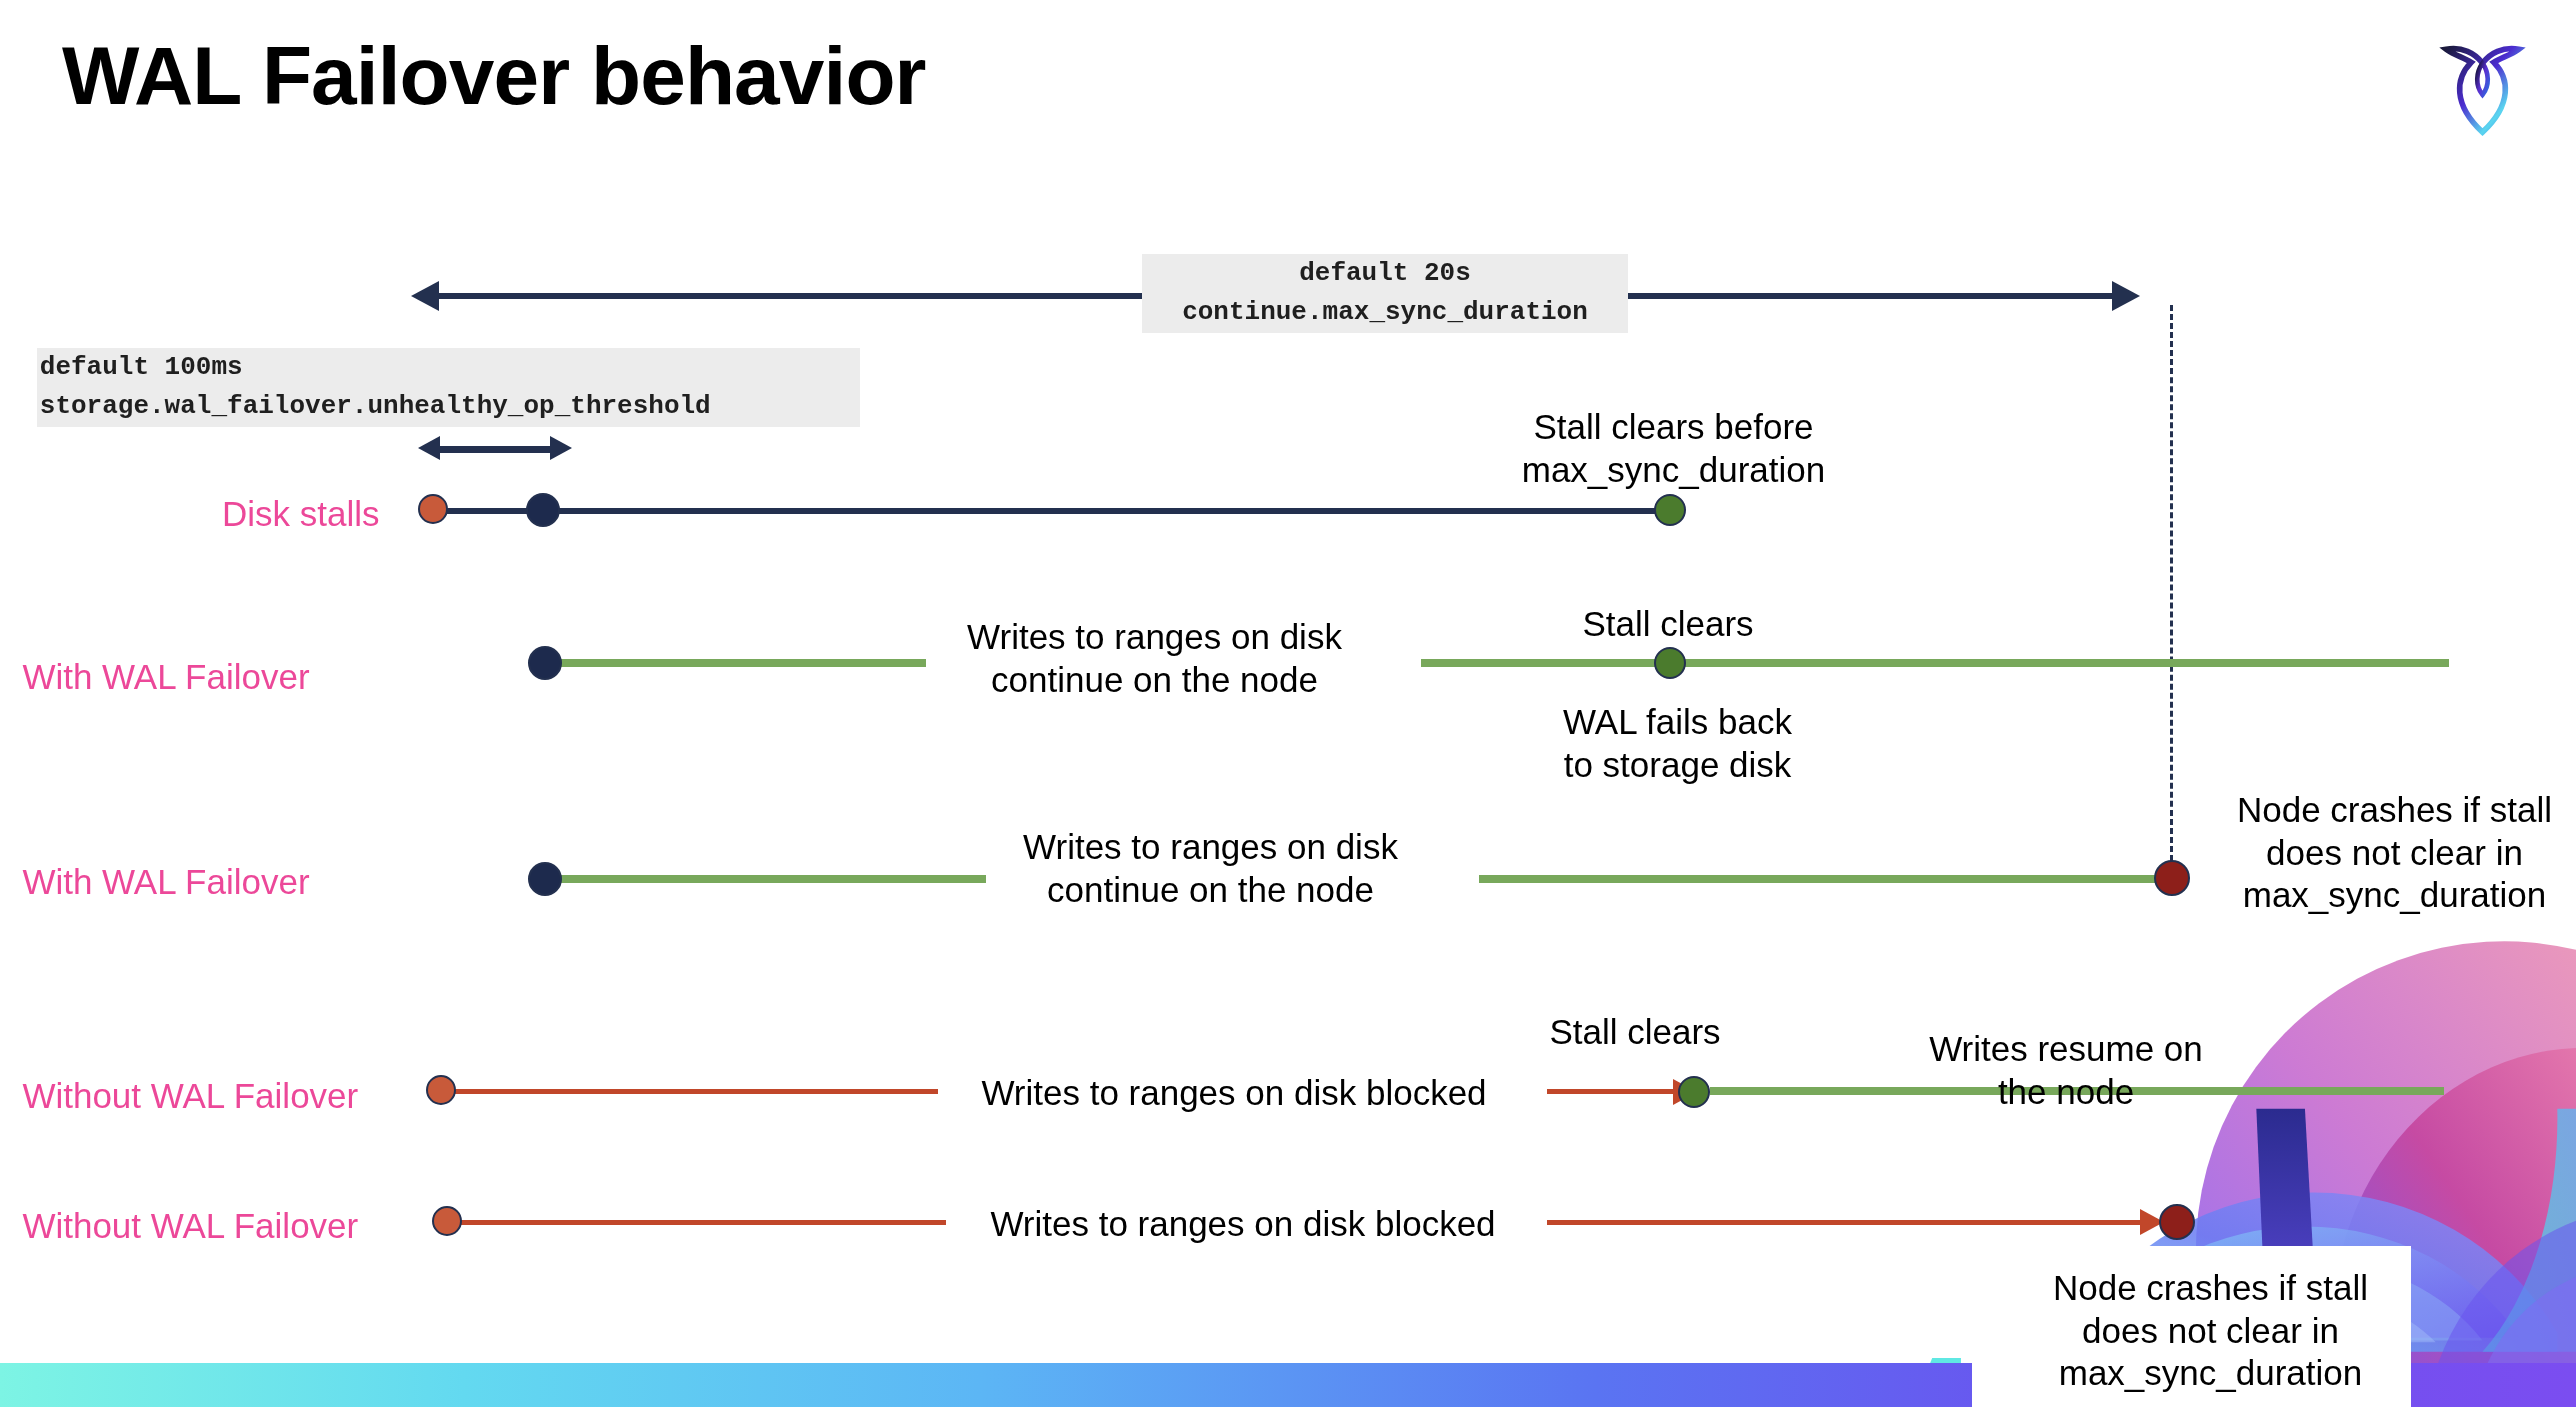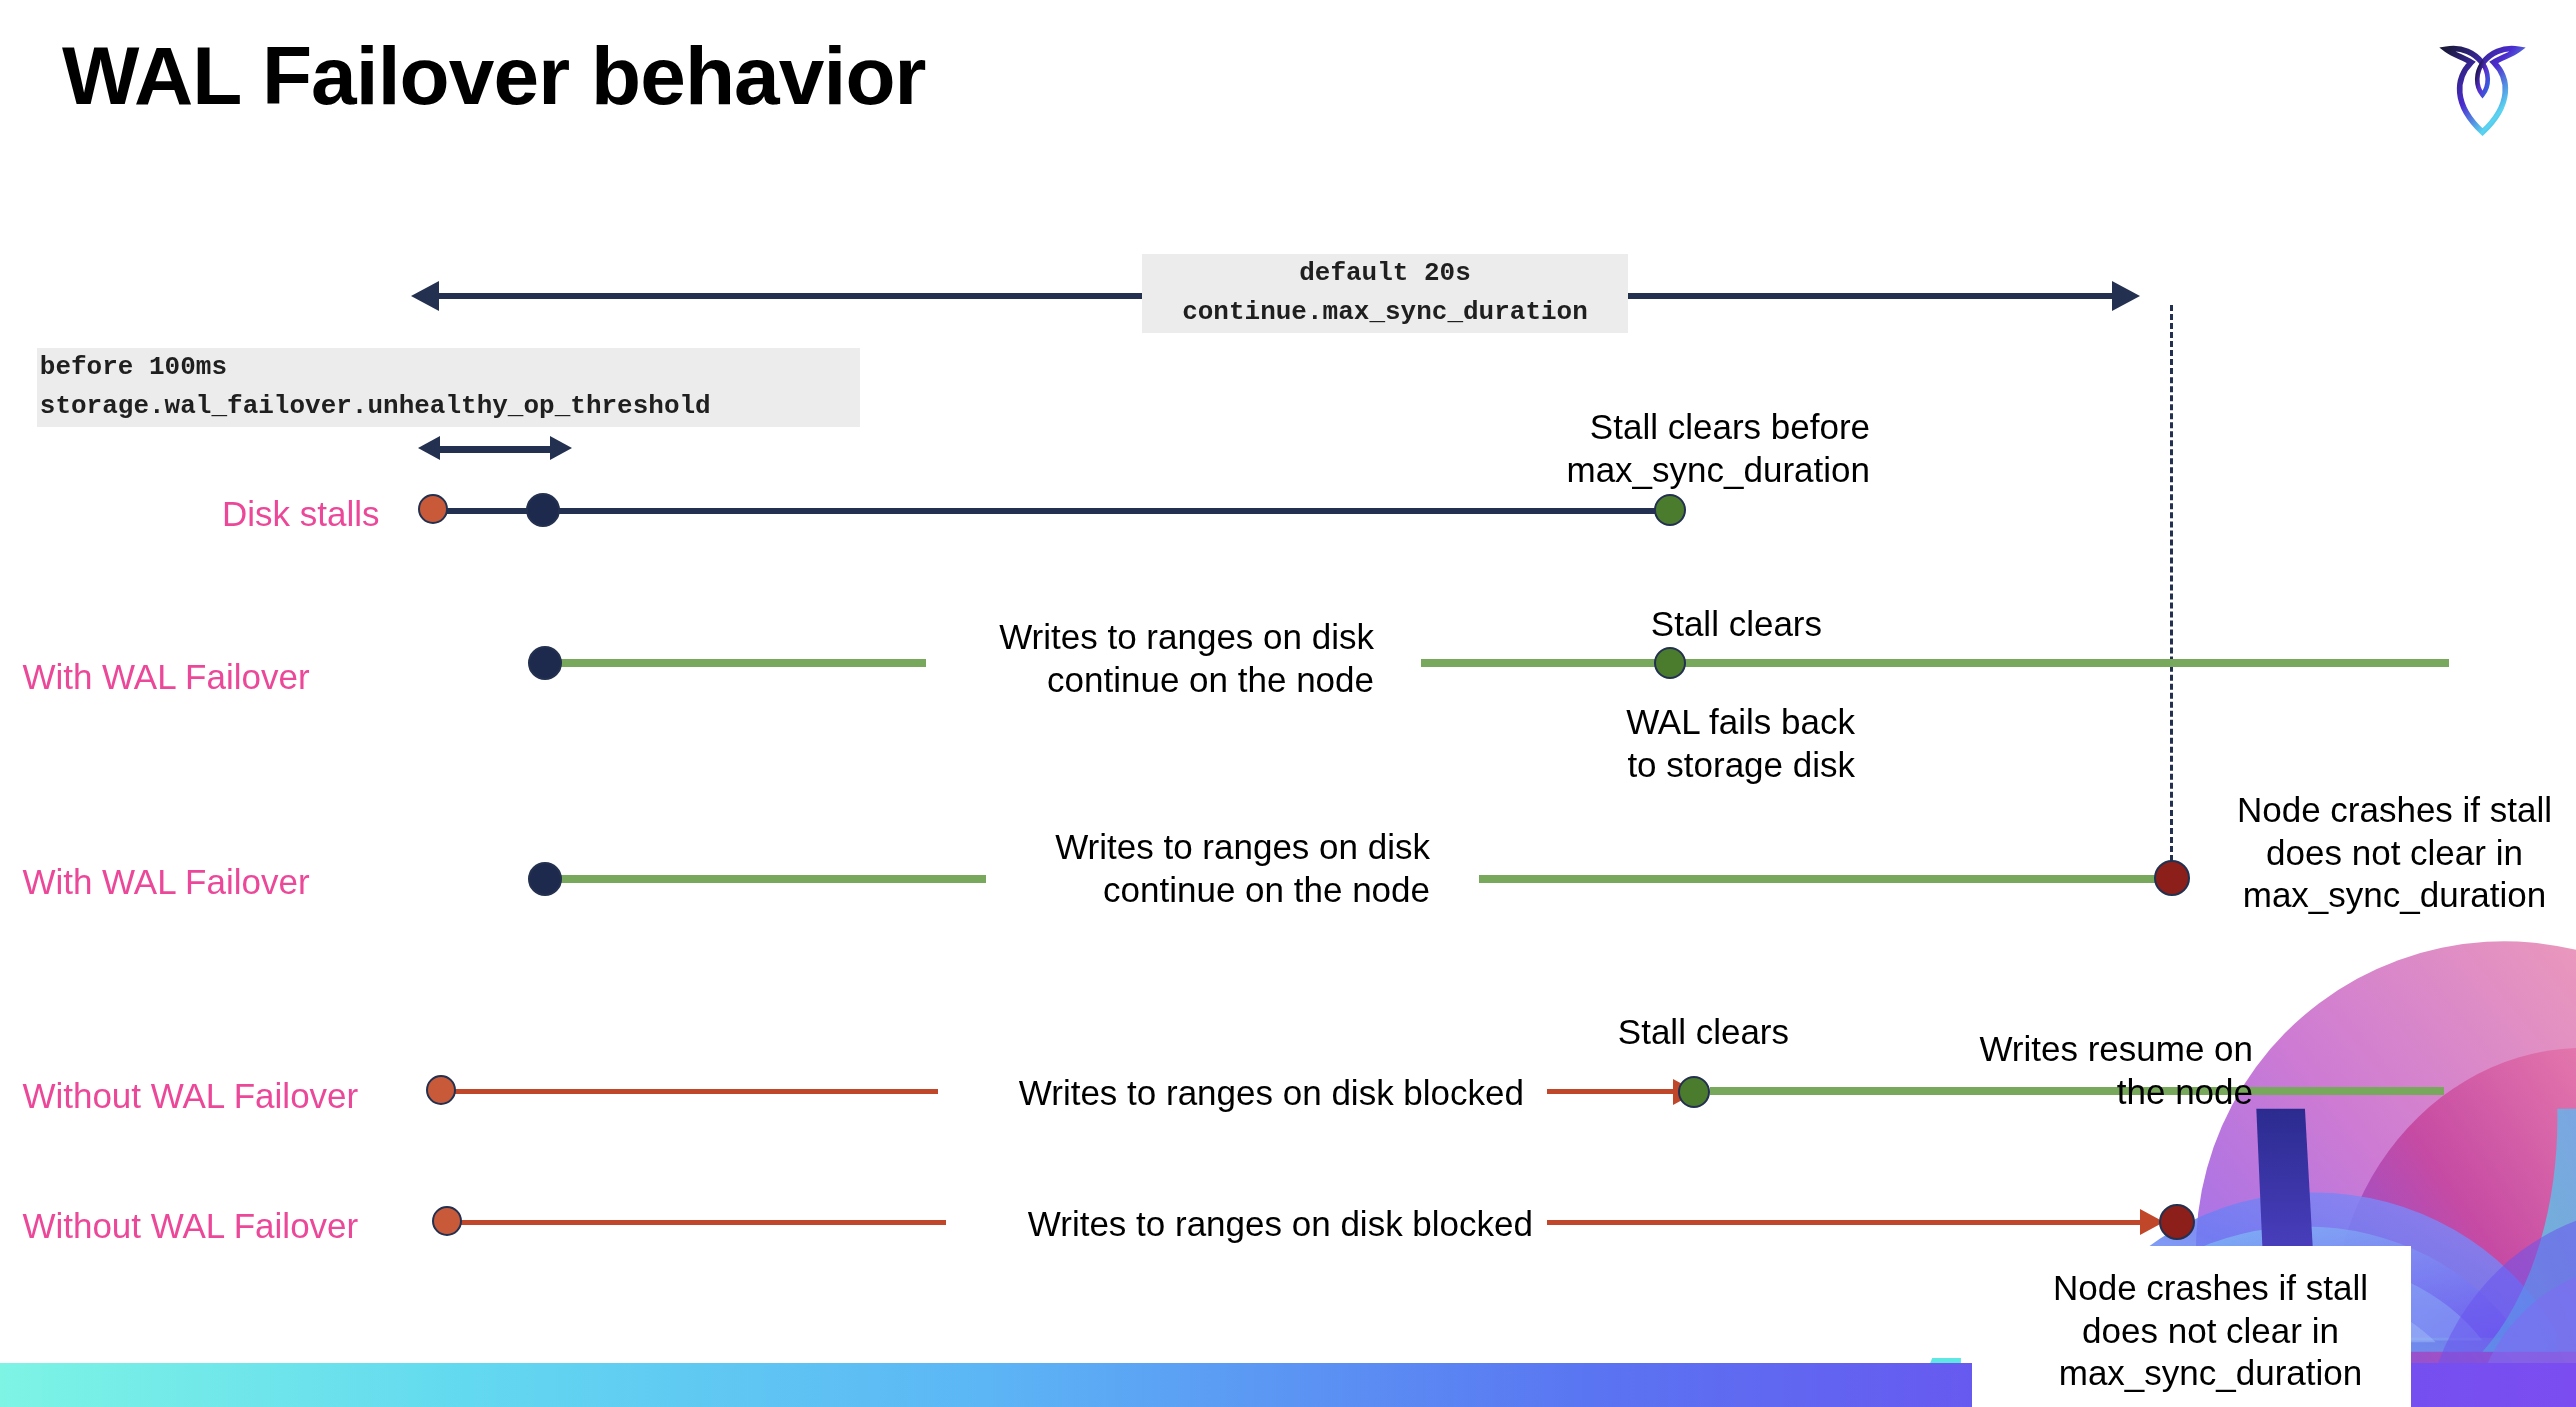--- a/index.html
+++ b/index.html
@@ -56,21 +56,21 @@
 
   
   .tx {
     position: absolute;
     color: #000000;
     font-size: 35px;
     line-height: 1.22;
     white-space: pre-line;
     z-index: 6;
   }
-  .tx.c  { text-align: right; }
+  .tx.c  { text-align: center; }
   .tx.l  { text-align: center; }
 
   .rowlabel {
     position: absolute;
     font-size: 35px;
     color: #ec4899;
     white-space: nowrap;
     z-index: 6;
   }
 
@@ -246,21 +246,21 @@
   <div class="arrowhead right" style="left:2112px; top:281px;"></div>
 
   <div class="codeblk" style="left:1142px; top:254px; text-align:center; width:486px;">
     <span class="ln">default 20s</span>
     <span class="ln">continue.max_sync_duration</span>
   </div>
 
   <div class="vdash" style="left:2170px; top:305px; height:574px;"></div>
 
   <div class="codeblk" style="left:37px; top:348px; text-align:left; width:823px;">
-    <span class="ln">before 100ms</span>
+    <span class="ln">default 100ms</span>
     <span class="ln">storage.wal_failover.unhealthy_op_threshold</span>
   </div>
   <div class="hline navy" style="left:439px; top:446px; width:112px; height:6.5px;"></div>
   <div class="arrowhead left sm" style="left:418px; top:436px;"></div>
   <div class="arrowhead right sm" style="left:550px; top:436px;"></div>
 
   <div class="rowlabel" style="left:222px; top:494px;">Disk stalls</div>
 
   <div class="hline navy" style="left:437px; top:508px; width:1243px;"></div>
   <div class="dot orange" style="left:418px; top:494px; width:30px; height:30px;"></div>

